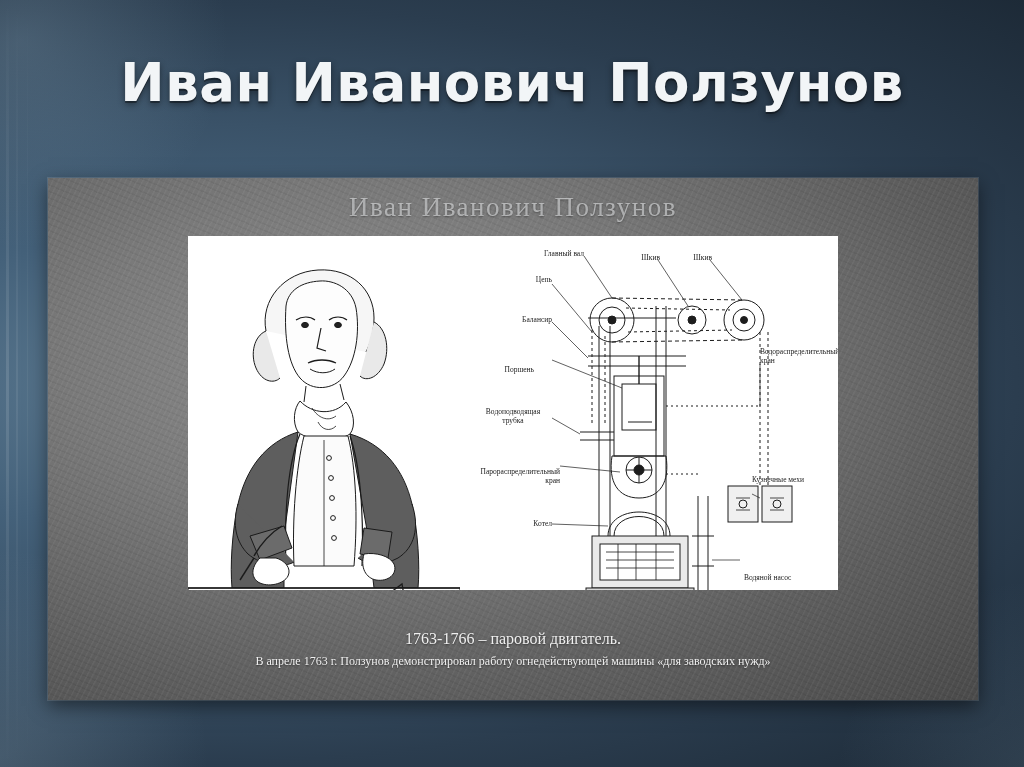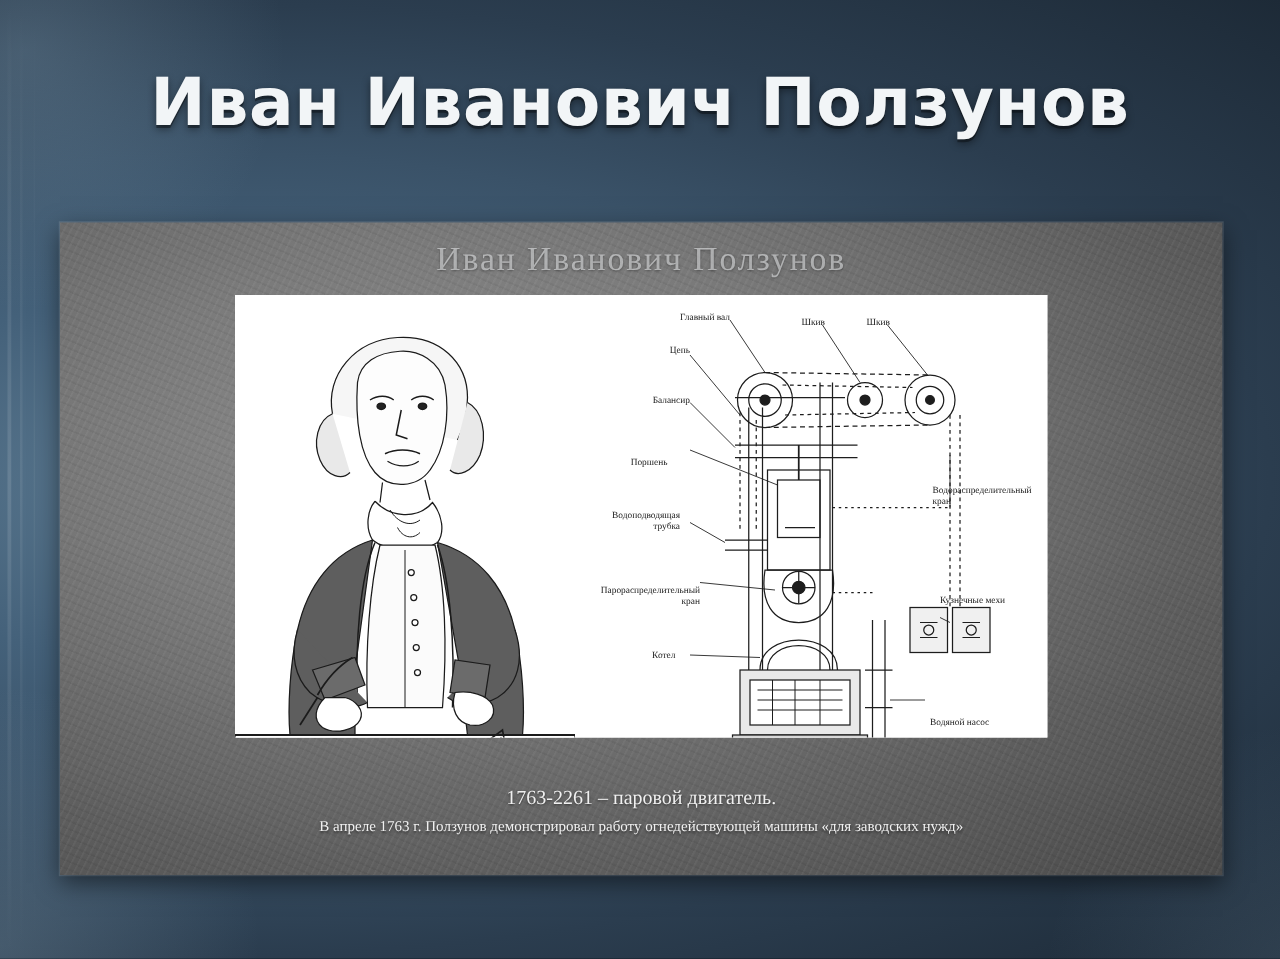--- a/index.html
+++ b/index.html
@@ -308,28 +308,28 @@
             <path d="M280 324 L252 324"></path>
           </g>
         </svg>
 
         <div class="lbl r" style="left:56px; top:14px; width:68px;">Главный вал</div>
         <div class="lbl r" style="left:160px; top:18px; width:40px;">Шкив</div>
         <div class="lbl r" style="left:212px; top:18px; width:40px;">Шкив</div>
         <div class="lbl r" style="left:50px; top:40px; width:42px;">Цепь</div>
         <div class="lbl r" style="left:30px; top:80px; width:62px;">Балансир</div>
         <div class="lbl r" style="left:16px; top:118px; width:58px;margin-top:12px;">Поршень</div>
-        <div class="lbl r" style="left:2px; top:172px; width:82px;">Водоподводящая
+        <div class="lbl r" style="left:12px; top:172px; width:82px;text-align:center;">Водоподводящая
 трубка</div>
         <div class="lbl r" style="left:0px; top:232px; width:100px;">Парораспределительный
 кран</div>
-        <div class="lbl r" style="left:50px; top:284px; width:42px;text-align:center;">Котел</div>
-        <div class="lbl l" style="left:286px; top:112px; width:78px;margin-top:40px;">Водораспределительный
+        <div class="lbl r" style="left:50px; top:284px; width:42px;">Котел</div>
+        <div class="lbl l" style="left:300px; top:112px; width:78px;">Водораспределительный
 кран</div>
         <div class="lbl l" style="left:292px; top:240px; width:80px;">Кузнечные мехи</div>
         <div class="lbl l" style="left:284px; top:318px; width:72px;margin-top:20px;">Водяной насос</div>
       </div>
     </div>
 
-    <div class="caption-line caption-1">1763-2261 – паровой двигатель.</div>
+    <div class="caption-line caption-1">1763-1766 – паровой двигатель.</div>
     <div class="caption-line caption-2">В апреле 1763 г. Ползунов демонстрировал работу огнедействующей машины «для заводских нужд»</div>
   </div>
 </div>
 
 </body></html>

